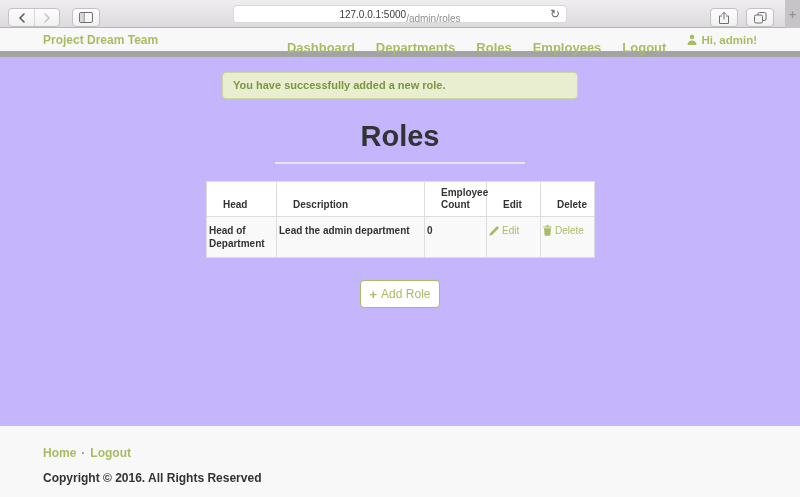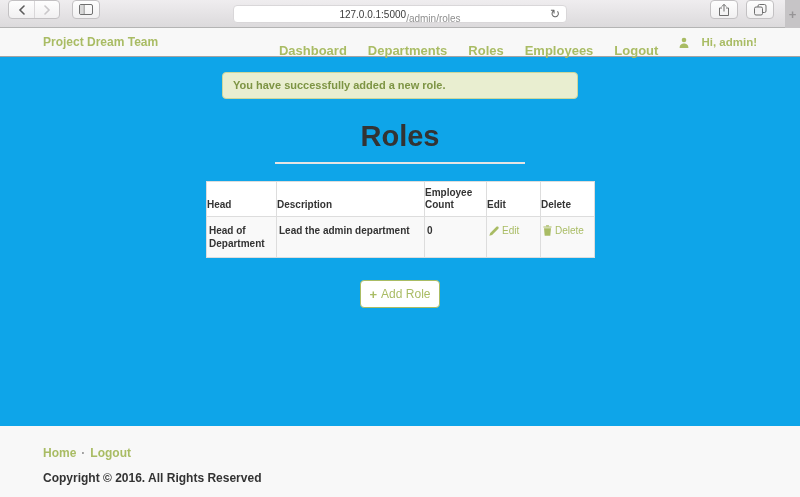--- a/index.html
+++ b/index.html
@@ -10,21 +10,21 @@
     -webkit-font-smoothing: antialiased;
   }
   :root {
     --accent:#a9bc64; --alert-bg:#e9eed0; --alert-border:#cbd79c; --alert-text:#7d9444;
   }
 
   
   .toolbar {
     height:28px; background:linear-gradient(#efedef,#dcdadc);
     border-bottom:1px solid #b4b4b4;
-    display:flex; align-items:flex-start; padding:0 8px; position:relative;
+    display:flex; align-items:flex-end; padding:0 8px; position:relative;
   }
   .btn-group {
     display:flex; height:19px; border:1px solid #c3c1c3; border-radius:4px;
     background:linear-gradient(#fefefe,#f1f0f1); overflow:hidden;
   }
   .chrome-btn {
     border:none; background:transparent; height:100%;
     display:flex; align-items:center; justify-content:center; cursor:default; padding:0;
   }
   .btn-group .chrome-btn { width:25px; }
@@ -47,54 +47,54 @@
   .right-btns { margin-left:auto; display:flex; margin-right:18px; }
   .right-btns .solo-btn { margin-left:8px; }
   .newtab-strip {
     position:absolute; right:0; top:0; width:15px; height:28px;
     background:#c6c4c6; display:flex; align-items:center; justify-content:center;
     color:#969496; font-size:13px; font-weight:bold; cursor:default;
   }
 
   
   .navbar {
-    height:29px; background:#f8f8f8; border-bottom:1px solid #a3a3a3;
+    height:29px; background:#f8f8f8; border-bottom:6px solid #a3a3a3;
     display:flex; align-items:center; justify-content:space-between;
     padding:0 43px;
   }
   .brand { color:var(--accent); font-weight:bold; font-size:12px; text-decoration:none; cursor:pointer; }
   .nav-links { display:flex; align-items:center; gap:21px; }
   .nav-links a {
     color:var(--accent); font-size:13px; font-weight:bold; text-decoration:none; cursor:pointer;margin-top:16px;
   }
-  .greeting { display:flex; align-items:center; gap:12px; color:var(--accent); font-size:11.5px; font-weight:bold; }
-
-  
-  .content { background:#0ea5e9; height:369px; padding-top:15px; }
+  .greeting { display:flex; align-items:center; gap:4px; color:var(--accent); font-size:11.5px; font-weight:bold; }
+
+  
+  .content { background:#c4b5fd; height:369px; padding-top:15px; }
   .alert {
     width:356px; margin:0 auto;
     background:var(--alert-bg); border:1px solid var(--alert-border); border-radius:4px;
     color:var(--alert-text); font-size:11px; font-weight:bold;
     padding:6px 10px; line-height:13px;
   }
   h1.page-title {
     margin-top:21px; text-align:center;
     font-size:29px; font-weight:bold; color:#333; line-height:33px;
   }
   hr.title-divider {
     width:250px; margin:9px auto 0; border:none; border-top:2px solid #e4e4e4;
   }
   .table-wrap { width:388px; margin:17px auto 0; }
   table.roles {
     width:388px; border-collapse:collapse; table-layout:fixed;
     font-size:10px; color:#333;
   }
   table.roles th, table.roles td { border:1px solid #ddd; text-align:left; }
   table.roles th {
-    font-weight:bold; padding:5px 0; vertical-align:bottom; background:#fff; line-height:12px;
+    font-weight:bold; padding:5px 16px; vertical-align:bottom; background:#fff; line-height:12px;
   }
   table.roles td {
     font-weight:bold; padding:7px 2px; vertical-align:top; background:#f9f9f9; line-height:13px;
   }
   .action {
     color:var(--accent); font-weight:normal; text-decoration:none; cursor:pointer;
     display:inline-flex; align-items:center; gap:3px;
   }
   .action svg { flex:none; }
   .add-role {

